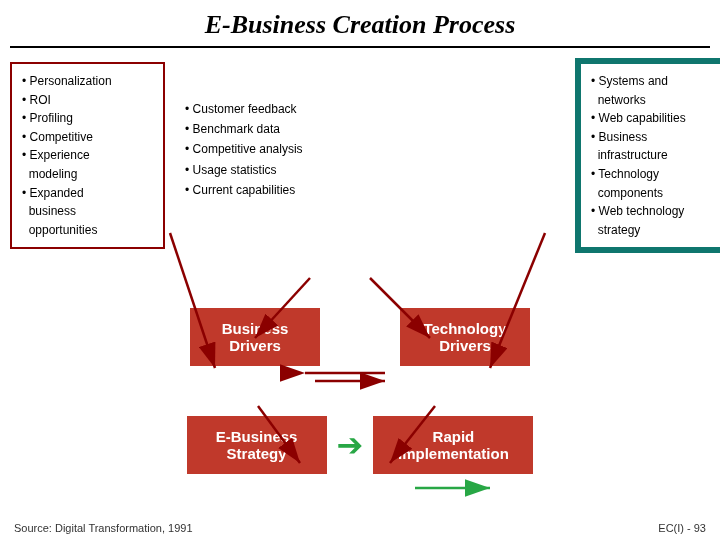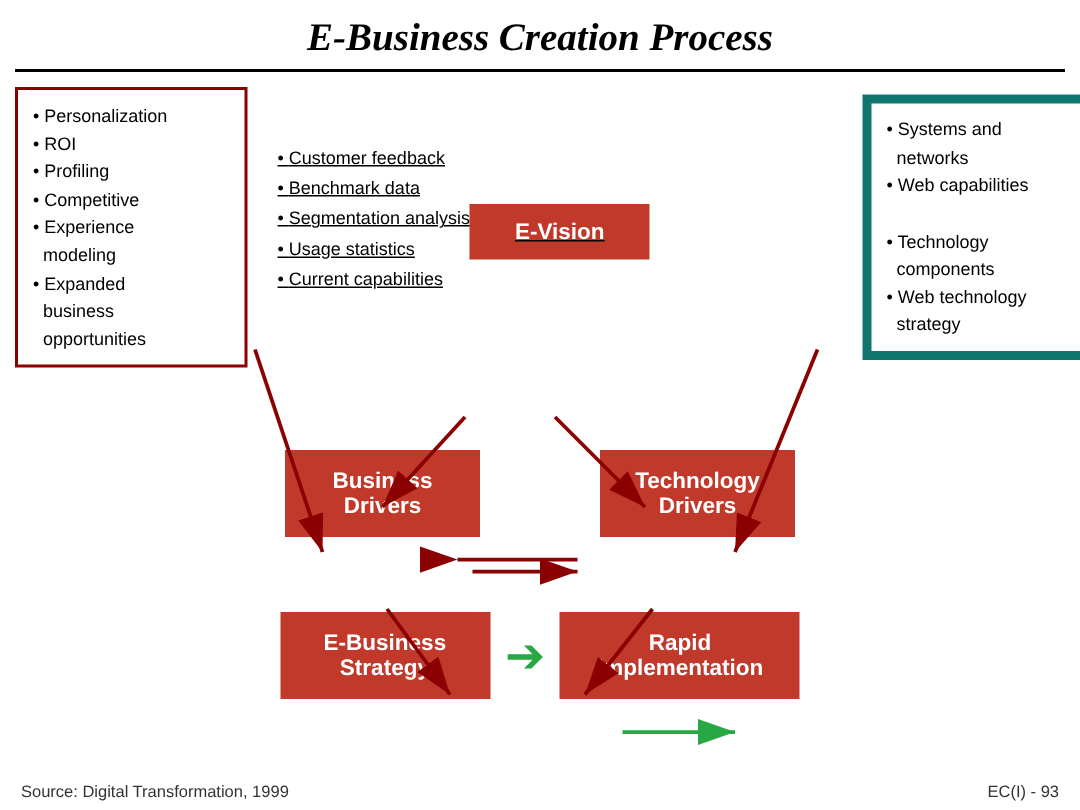--- a/index.html
+++ b/index.html
@@ -153,35 +153,34 @@
 
       <div class="left-box" style="font-size:12px; line-height:1.55;">
         <span>• Personalization</span><br>
         <span>• ROI</span><br>
         <span>• Profiling</span><br>
         <span>• Competitive</span><br>
         <span>• Experience<br>&nbsp;&nbsp;modeling</span><br>
         <span>• Expanded<br>&nbsp;&nbsp;business<br>&nbsp;&nbsp;opportunities</span>
       </div>
 
-      <div style="flex:1; display:flex; flex-direction:row; align-items:center; padding:0 20px;text-decoration:underline;">
+      <div style="flex:1; display:flex; flex-direction:column; align-items:center; padding:0 20px;">
         <div style="font-size:12px; line-height:1.7; margin-bottom:12px; align-self:flex-start;">
           <div>• <span>Customer feedback</span></div>
           <div>• <span>Benchmark data</span></div>
-          <div>• <span>Segmentation analysis</span></div>
+          <div>• <span>Competitive analysis</span></div>
           <div>• <span>Usage statistics</span></div>
           <div>• <span>Current capabilities</span></div>
         </div>
-        <div class="evision-box">E-Vision</div>
       </div>
 
       <div class="right-box" style="font-size:12px; line-height:1.55;">
         <span>• Systems and<br>&nbsp;&nbsp;networks</span><br>
         <span>• Web capabilities</span><br>
-        <br>
+        <span>• Business<br>&nbsp;&nbsp;infrastructure</span><br>
         <span>• Technology<br>&nbsp;&nbsp;components</span><br>
         <span>• Web technology<br>&nbsp;&nbsp;strategy</span>
       </div>
 
     </div>
 
     <div style="height:55px;"></div>
 
     <div style="display:flex; align-items:center; justify-content:center; width:700px; gap:0;">
       <div class="drivers-box">Business<br>Drivers</div>
@@ -196,15 +195,15 @@
       <div class="strategy-box">E-Business<br>Strategy</div>
       <div class="right-arrow" style="font-size:32px; color:#28a745; margin:0 10px;">➔</div>
       <div class="rapid-box">Rapid<br>Implementation</div>
       <div style="width:60px;"></div>
     </div>
 
   </div>
 </div>
 
 <div class="footer">
-  <span>Source: Digital Transformation, 1999</span>
+  <span>Source: Digital Transformation, 1991</span>
   <span>EC(I) - 93</span>
 </div>
 
 </body></html>

